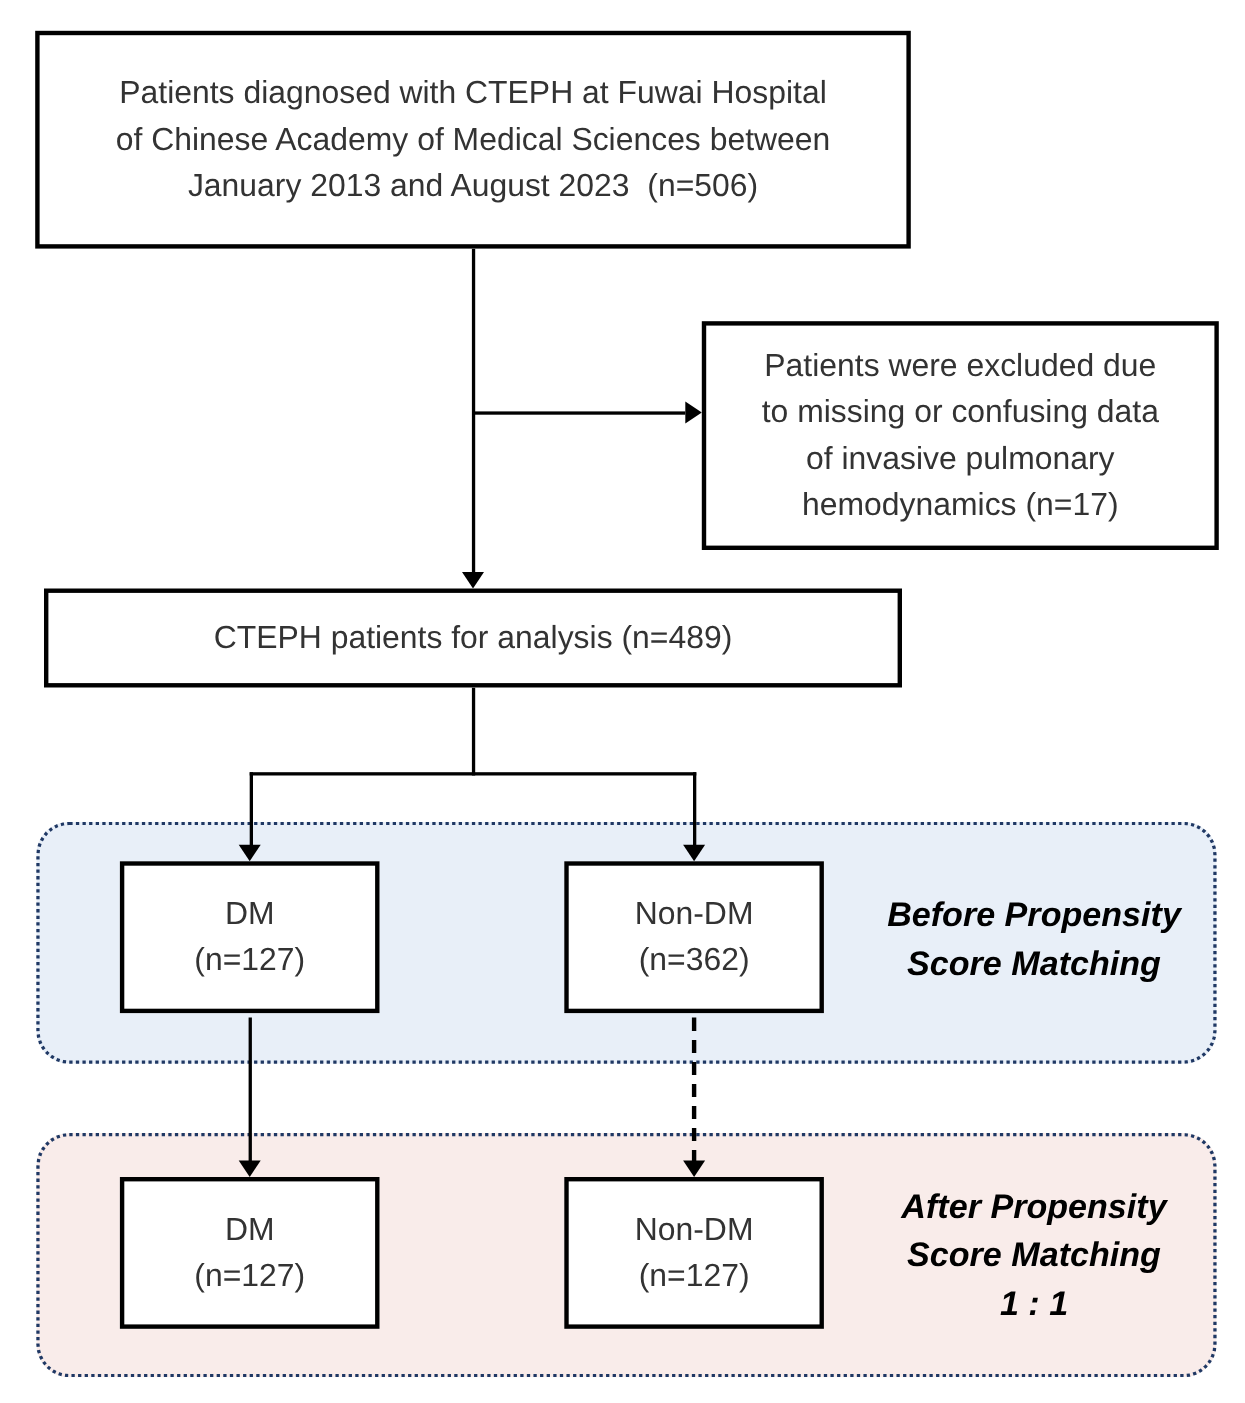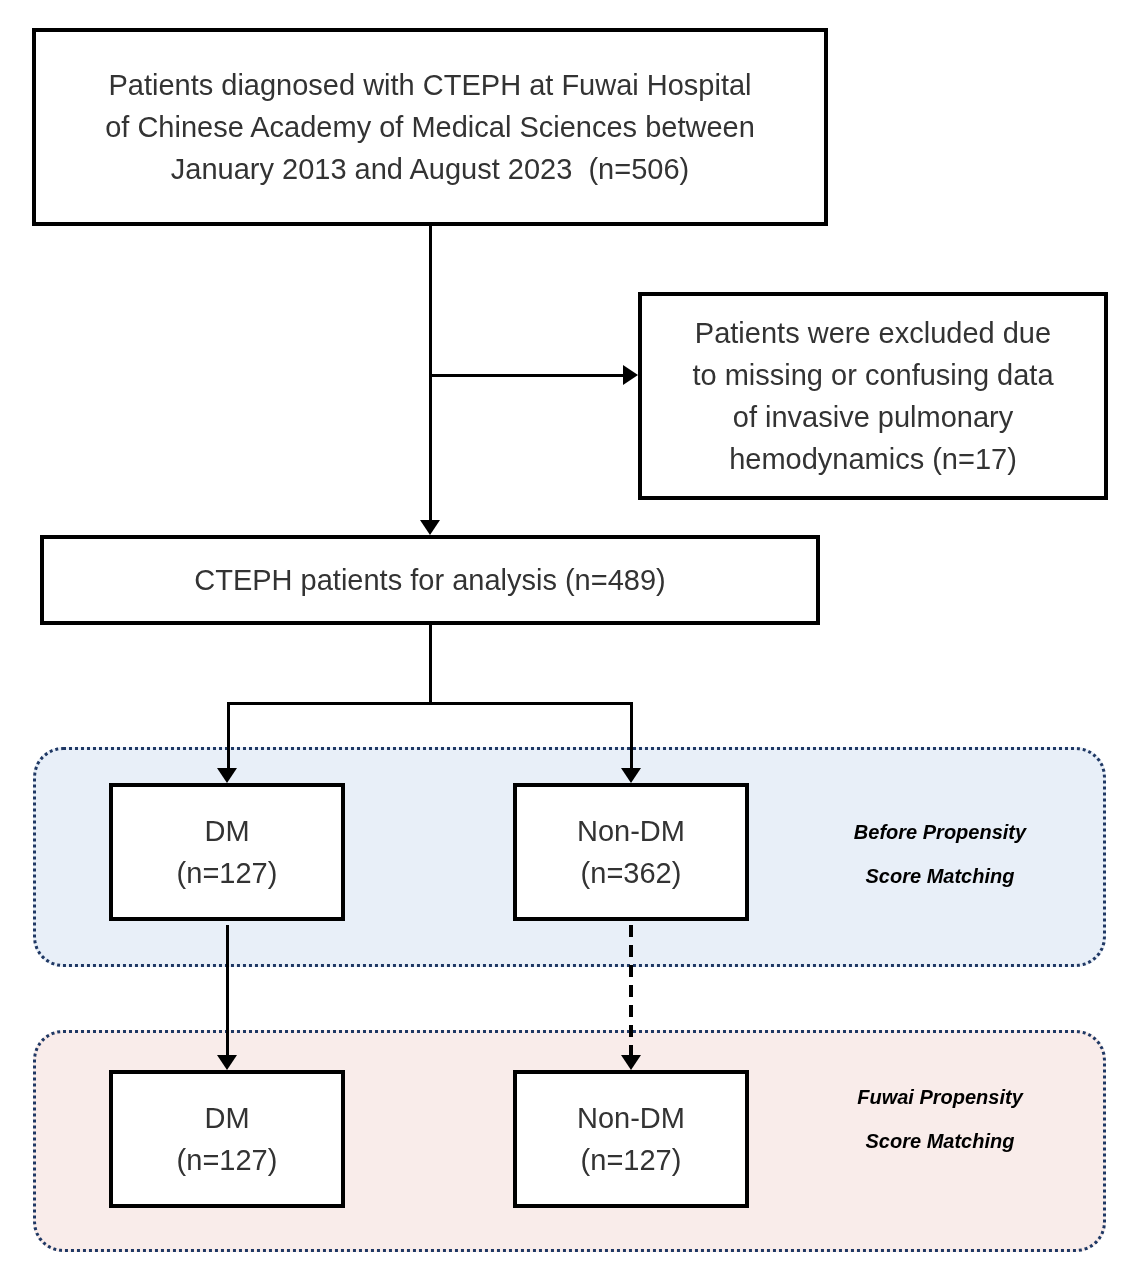--- a/index.html
+++ b/index.html
@@ -52,21 +52,21 @@
   }
   #panel-before{left:33px;top:747px;width:1073px;height:220px;background:var(--panel-before-bg);}
   #panel-after{left:33px;top:1030px;width:1073px;height:222px;background:var(--panel-after-bg);}
   .panel-label{
     position:absolute;
     left:780px;width:320px;
     text-align:center;
     font-weight:bold;
     font-style:italic;
     color:var(--label-text);
-    font-size:20px;
+    font-size:31px;
     line-height:44px;
     z-index:2;
   }
   #label-before{top:810px;}
   #label-after{top:1075px;}
   .conn{position:absolute;background:var(--connector);z-index:2;}
   .arrow-down{
     position:absolute;width:0;height:0;z-index:2;
     border-left:10px solid transparent;
     border-right:10px solid transparent;
@@ -155,17 +155,18 @@
     <span class="tline">Non-DM</span>
     <span class="tline">(n=127)</span>
   </div>
 
   <div class="panel-label" id="label-before">
     <div class="tline">Before Propensity</div>
     <div class="tline">Score Matching</div>
   </div>
 
   <div class="panel-label" id="label-after">
-    <div class="tline">Fuwai Propensity</div>
+    <div class="tline">After Propensity</div>
     <div class="tline">Score Matching</div>
+    <div class="tline">1 : 1</div>
   </div>
 
 </div>
 
 </body></html>

